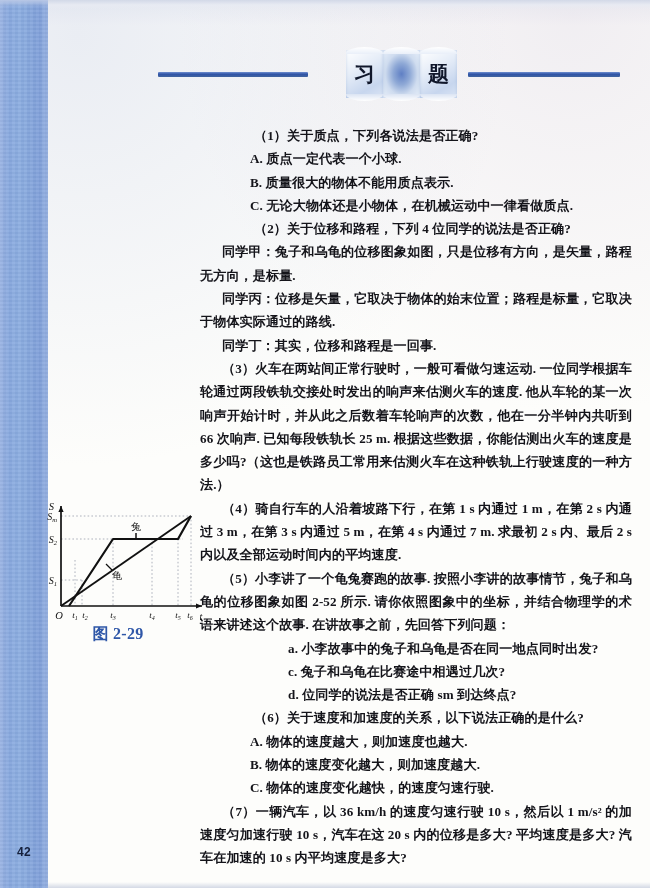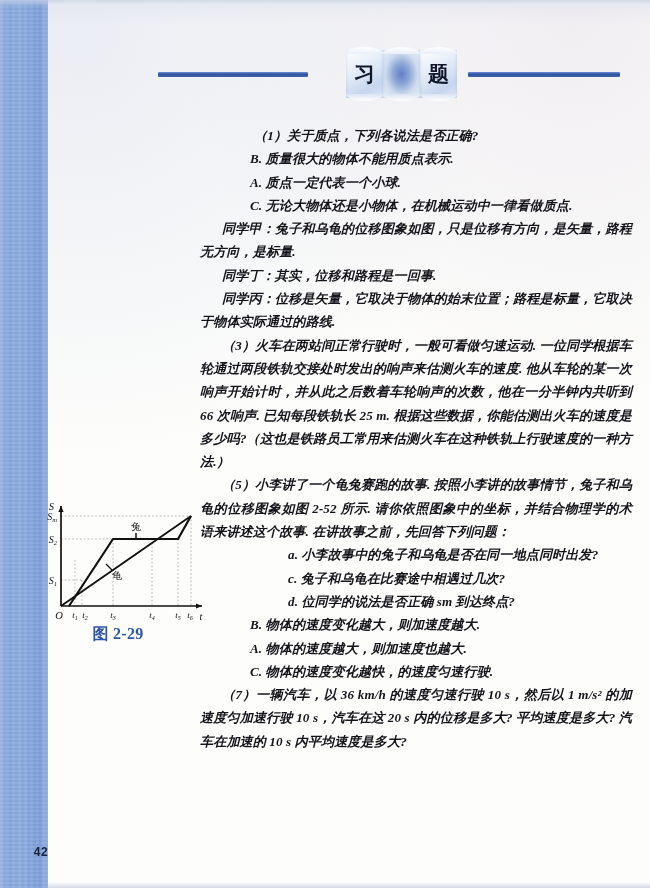--- a/index.html
+++ b/index.html
@@ -69,21 +69,21 @@
     position: absolute;
     top: 0; left: 0; right: 0;
     height: 7px;
     background: linear-gradient(180deg,#b9c8e6 0%, rgba(133,164,221,0) 100%);
   }
   .page-number {
     position: absolute;
     left: 0;
     width: 48px;
     top: 845px;
-    text-align: right;
+    text-align: center;
     font-family: "Liberation Sans", sans-serif;
     font-weight: 700;
     font-size: 12px;
     color: #15203c;
     letter-spacing: .4px;
   }
 
   
   .header-banner {
     position: absolute;
@@ -156,21 +156,20 @@
     width: 400px;
   }
   .para {
     font-size: 13.1px;
     line-height: 23.3px;
     font-weight: 700;
     text-align: justify;
     color: #14141a;
     margin: 0;
     letter-spacing: .1px;
-    font-style: italic;
   }
   
   .para.wide {
     margin-left: -32px;
     width: 432px;
   }
   .para.indent   { text-indent: 22px; }
   .para.opt      { padding-left: 18px; text-indent: 0; }
   .para.sub      { padding-left: 56px; text-indent: 0; }
   .para.speaker  { text-indent: 22px; }
@@ -221,38 +220,41 @@
     <div class="ribbon-seg mid"></div>
     <div class="ribbon-seg">
       <span class="ribbon-glyph">题</span>
     </div>
   </div>
 </div>
 
 <div class="content">
 
   <p class="para indent">（1）关于质点，下列各说法是否正确?</p>
+  <p class="para opt">A.  质点一定代表一个小球.</p>
   <p class="para opt">B.  质量很大的物体不能用质点表示.</p>
-  <p class="para opt">A.  质点一定代表一个小球.</p>
   <p class="para opt">C.  无论大物体还是小物体，在机械运动中一律看做质点.</p>
 
+  <p class="para indent">（2）关于位移和路程，下列 4 位同学的说法是否正确?</p>
   <p class="para speaker wide">同学甲：兔子和乌龟的位移图象如图，只是位移有方向，是矢量，路程无方向，是标量.</p>
+  <p class="para speaker wide">同学丙：位移是矢量，它取决于物体的始末位置；路程是标量，它取决于物体实际通过的路线.</p>
   <p class="para speaker wide">同学丁：其实，位移和路程是一回事.</p>
-  <p class="para speaker wide">同学丙：位移是矢量，它取决于物体的始末位置；路程是标量，它取决于物体实际通过的路线.</p>
 
   <p class="para indent wide">（3）火车在两站间正常行驶时，一般可看做匀速运动. 一位同学根据车轮通过两段铁轨交接处时发出的响声来估测火车的速度. 他从车轮的某一次响声开始计时，并从此之后数着车轮响声的次数，他在一分半钟内共听到 66 次响声. 已知每段铁轨长 25 m. 根据这些数据，你能估测出火车的速度是多少吗?（这也是铁路员工常用来估测火车在这种铁轨上行驶速度的一种方法.）</p>
 
+  <p class="para indent wide">（4）骑自行车的人沿着坡路下行，在第 1 s 内通过 1 m，在第 2 s 内通过 3 m，在第 3 s 内通过 5 m，在第 4 s 内通过 7 m. 求最初 2 s 内、最后 2 s 内以及全部运动时间内的平均速度.</p>
 
   <p class="para indent wide">（5）小李讲了一个龟兔赛跑的故事. 按照小李讲的故事情节，兔子和乌龟的位移图象如图 2-52 所示. 请你依照图象中的坐标，并结合物理学的术语来讲述这个故事. 在讲故事之前，先回答下列问题：</p>
   <p class="para sub">a.  小李故事中的兔子和乌龟是否在同一地点同时出发?</p>
   <p class="para sub">c.  兔子和乌龟在比赛途中相遇过几次?</p>
   <p class="para sub">d.  位同学的说法是否正确 sm 到达终点?</p>
 
+  <p class="para indent">（6）关于速度和加速度的关系，以下说法正确的是什么?</p>
+  <p class="para opt">A.  物体的速度越大，则加速度也越大.</p>
   <p class="para opt">B.  物体的速度变化越大，则加速度越大.</p>
-  <p class="para opt">A.  物体的速度越大，则加速度也越大.</p>
   <p class="para opt">C.  物体的速度变化越快，的速度匀速行驶.</p>
 
   <p class="para indent wide">（7）一辆汽车，以 36 km/h 的速度匀速行驶 10 s，然后以 1 m/s² 的加速度匀加速行驶 10 s，汽车在这 20 s 内的位移是多大? 平均速度是多大? 汽车在加速的 10 s 内平均速度是多大?</p>
 
 </div>
 
 <div class="figure">
   <svg width="180" height="126" viewBox="0 0 180 126">
 
     <g stroke="#9aa0ad" stroke-width="0.8" stroke-dasharray="1.6 2.2">

